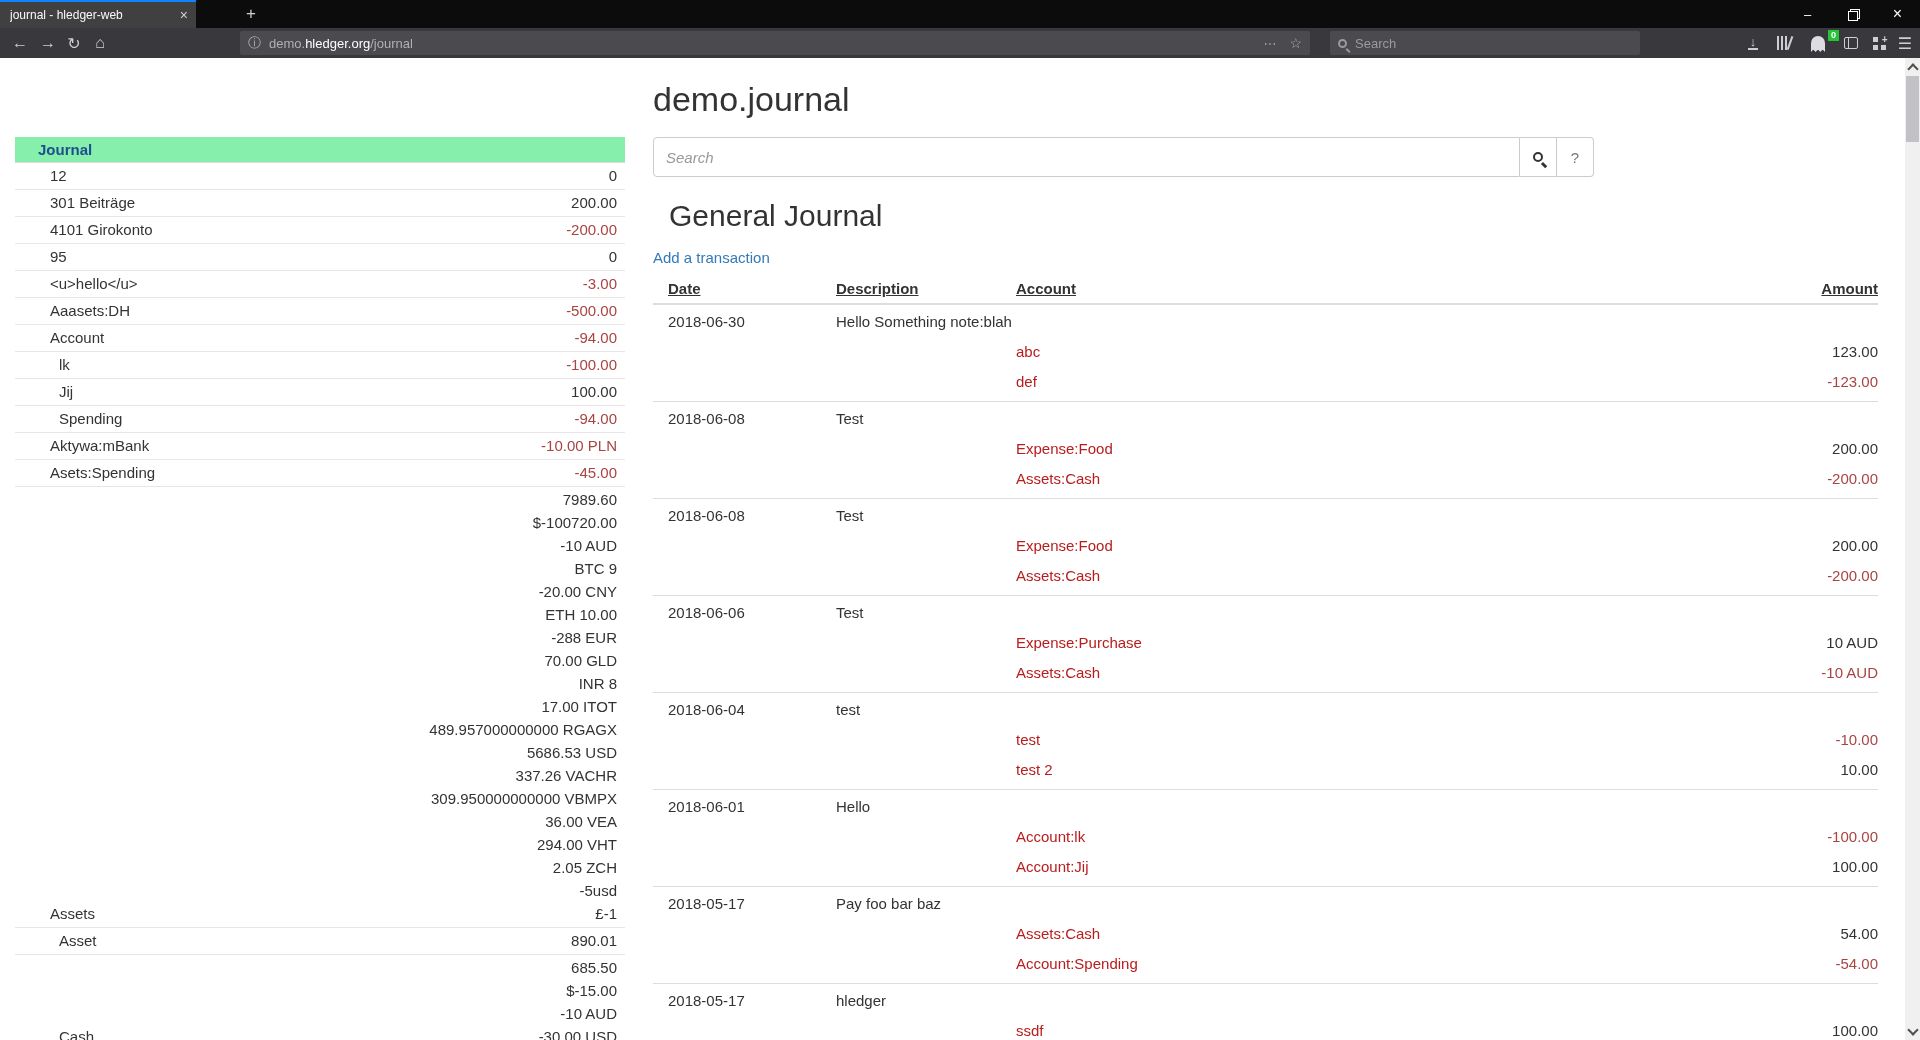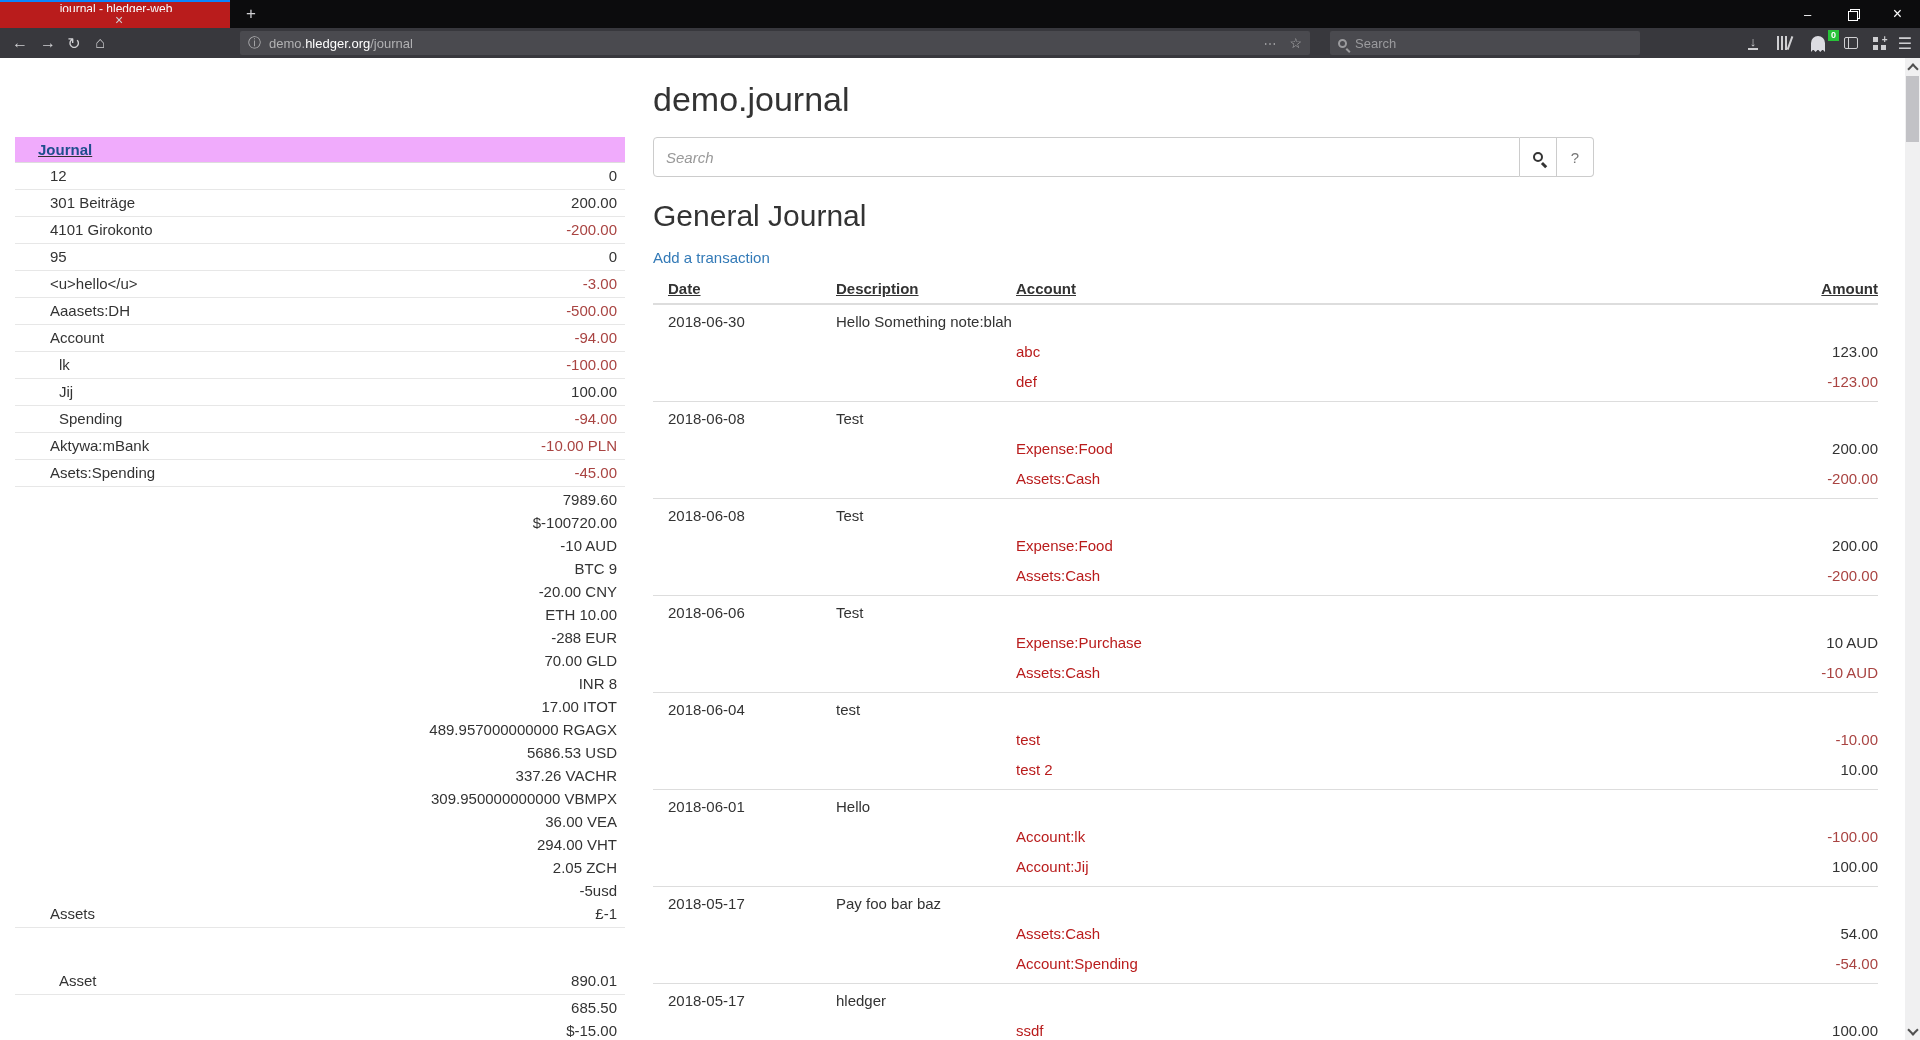--- a/index.html
+++ b/index.html
@@ -2,23 +2,23 @@
 <html><head>
 <meta charset="utf-8">
 <style>
   * { margin:0; padding:0; box-sizing:border-box; }
   html,body { width:1920px; height:1040px; overflow:hidden;
     font-family:"Liberation Sans", sans-serif; background:#fff; }
 
   
   .tabbar { position:absolute; left:0; top:0; width:1920px; height:28px;
     background:#0c0c0d; color:#f9f9fa; }
-  .tab { position:absolute; left:0; top:0; width:230px; height:28px;
-    background:#b91c1c; border-top:2px solid #0a84ff; display:flex;
-    align-items:center; padding:0 8px 0 10px;flex-direction:column; }
+  .tab { position:absolute; left:0; top:0; width:196px; height:28px;
+    background:#404040; border-top:2px solid #0a84ff; display:flex;
+    align-items:center; padding:0 8px 0 10px; }
   .tab-title { font-size:12px; color:#f9f9fa; flex:1; white-space:nowrap;
     overflow:hidden; }
   .tab-close { color:#d0d0d3; font-size:14px; margin-left:6px; cursor:default; }
   .newtab { position:absolute; left:238px; top:2px; width:26px; height:24px;
     color:#d0d0d3; font-size:17px; text-align:center; line-height:24px; }
   .wctrls { position:absolute; right:0; top:0; height:28px; display:flex; }
   .wbtn { width:45px; height:28px; color:#fff; display:flex;
     align-items:center; justify-content:center; font-size:13px; }
   .restore-ic { position:relative; width:10px; height:10px; }
   .restore-ic::before { content:""; position:absolute; left:2px; top:0;
@@ -87,21 +87,21 @@
   .sb-thumb { position:absolute; left:1px; top:18px; width:13px; height:66px;
     background:#c2c2c6; }
   .chev { position:absolute; left:4px; width:7px; height:7px; }
   .chev::before { content:""; position:absolute; left:0; top:2px; width:6px;
     height:6px; border-top:2px solid #505050; border-right:2px solid #505050; }
   .chev.up { top:5px; } .chev.up::before { transform:rotate(-45deg); }
   .chev.down { bottom:7px; } .chev.down::before { transform:rotate(135deg); top:0; }
 
   
   .sidebar { position:absolute; left:15px; top:79px; width:610px; font-size:15px; }
-  .shead { background:#f0abfc; border-bottom:1px solid #ddd; padding:4px 0 4px 23px;text-decoration:underline; }
+  .shead { background:#86efac; border-bottom:1px solid #ddd; padding:4px 0 4px 23px; }
   .shead a { font-weight:bold; color:#1f4e8d; text-decoration:none; }
   .srow { display:flex; justify-content:space-between; align-items:flex-end;
     border-bottom:1px solid #e7e7e7; padding:1px 0 2px; }
   .sname { color:#333; line-height:23px; white-space:nowrap; }
   .sname.d1 { padding-left:35px; } .sname.d2 { padding-left:44px; }
   .samts { text-align:right; padding-right:8px; }
   .aline { line-height:23px; color:#333; }
   .neg { color:#a94442; }
 
   
@@ -113,21 +113,21 @@
     font-family:"Liberation Sans", sans-serif; }
   .sgroup input::placeholder { color:#999; font-style:italic; }
   .sbtn { width:37px; border:1px solid #ccc; border-left:none; background:#fff;
     display:flex; align-items:center; justify-content:center; font-size:15px;
     color:#777; cursor:pointer; }
   .sbtn:last-child { border-radius:0 4px 4px 0; }
   .mag2 { width:10px; height:10px; border:2px solid #333; border-radius:50%;
     position:relative; }
   .mag2::after { content:""; position:absolute; left:8px; top:8px; width:6px;
     height:2.5px; background:#333; transform:rotate(45deg); transform-origin:0 0; }
-  h2.jtitle { font-size:30px; font-weight:500; color:#333; margin:8px 0 16px; }
+  h2.jtitle { font-size:30px; font-weight:500; color:#333; margin:8px 16px 16px; }
   .addlink { display:inline-block; color:#337ab7; font-size:15px;
     text-decoration:none; margin-bottom:9px; }
   .txgrid { width:100%; font-size:15px; }
   .txline { display:grid; grid-template-columns:183px 180px 1fr 210px;
     height:30px; line-height:30px; align-items:center; }
   .thead .txline { height:28px; line-height:28px; font-weight:bold;text-decoration:underline; }
   .thead { border-bottom:2px solid #ddd; }
   .c-date { padding-left:15px; white-space:nowrap; }
   .c-amt { text-align:right; }
   .tx { border-bottom:1px solid #ddd; padding:2px 0 4px; }
@@ -301,21 +301,21 @@
             <div class="aline">337.26 VACHR</div>
             <div class="aline">309.950000000000 VBMPX</div>
             <div class="aline">36.00 VEA</div>
             <div class="aline">294.00 VHT</div>
             <div class="aline">2.05 ZCH</div>
             <div class="aline">-5usd</div>
             <div class="aline">£-1</div>
           </div>
         </div>
         <div class="srow">
-          <a href="#" class="sname d2" style="text-decoration: none; margin-top: 40px;">Asset</a>
+          <a href="#" class="sname d2" style="text-decoration: none;">Asset</a>
           <div class="samts">
             <div class="aline">890.01</div>
           </div>
         </div>
         <div class="srow">
           <a href="#" class="sname d2" style="text-decoration: none;">Cash</a>
           <div class="samts">
             <div class="aline">685.50</div>
             <div class="aline">$-15.00</div>
             <div class="aline">-10 AUD</div>

